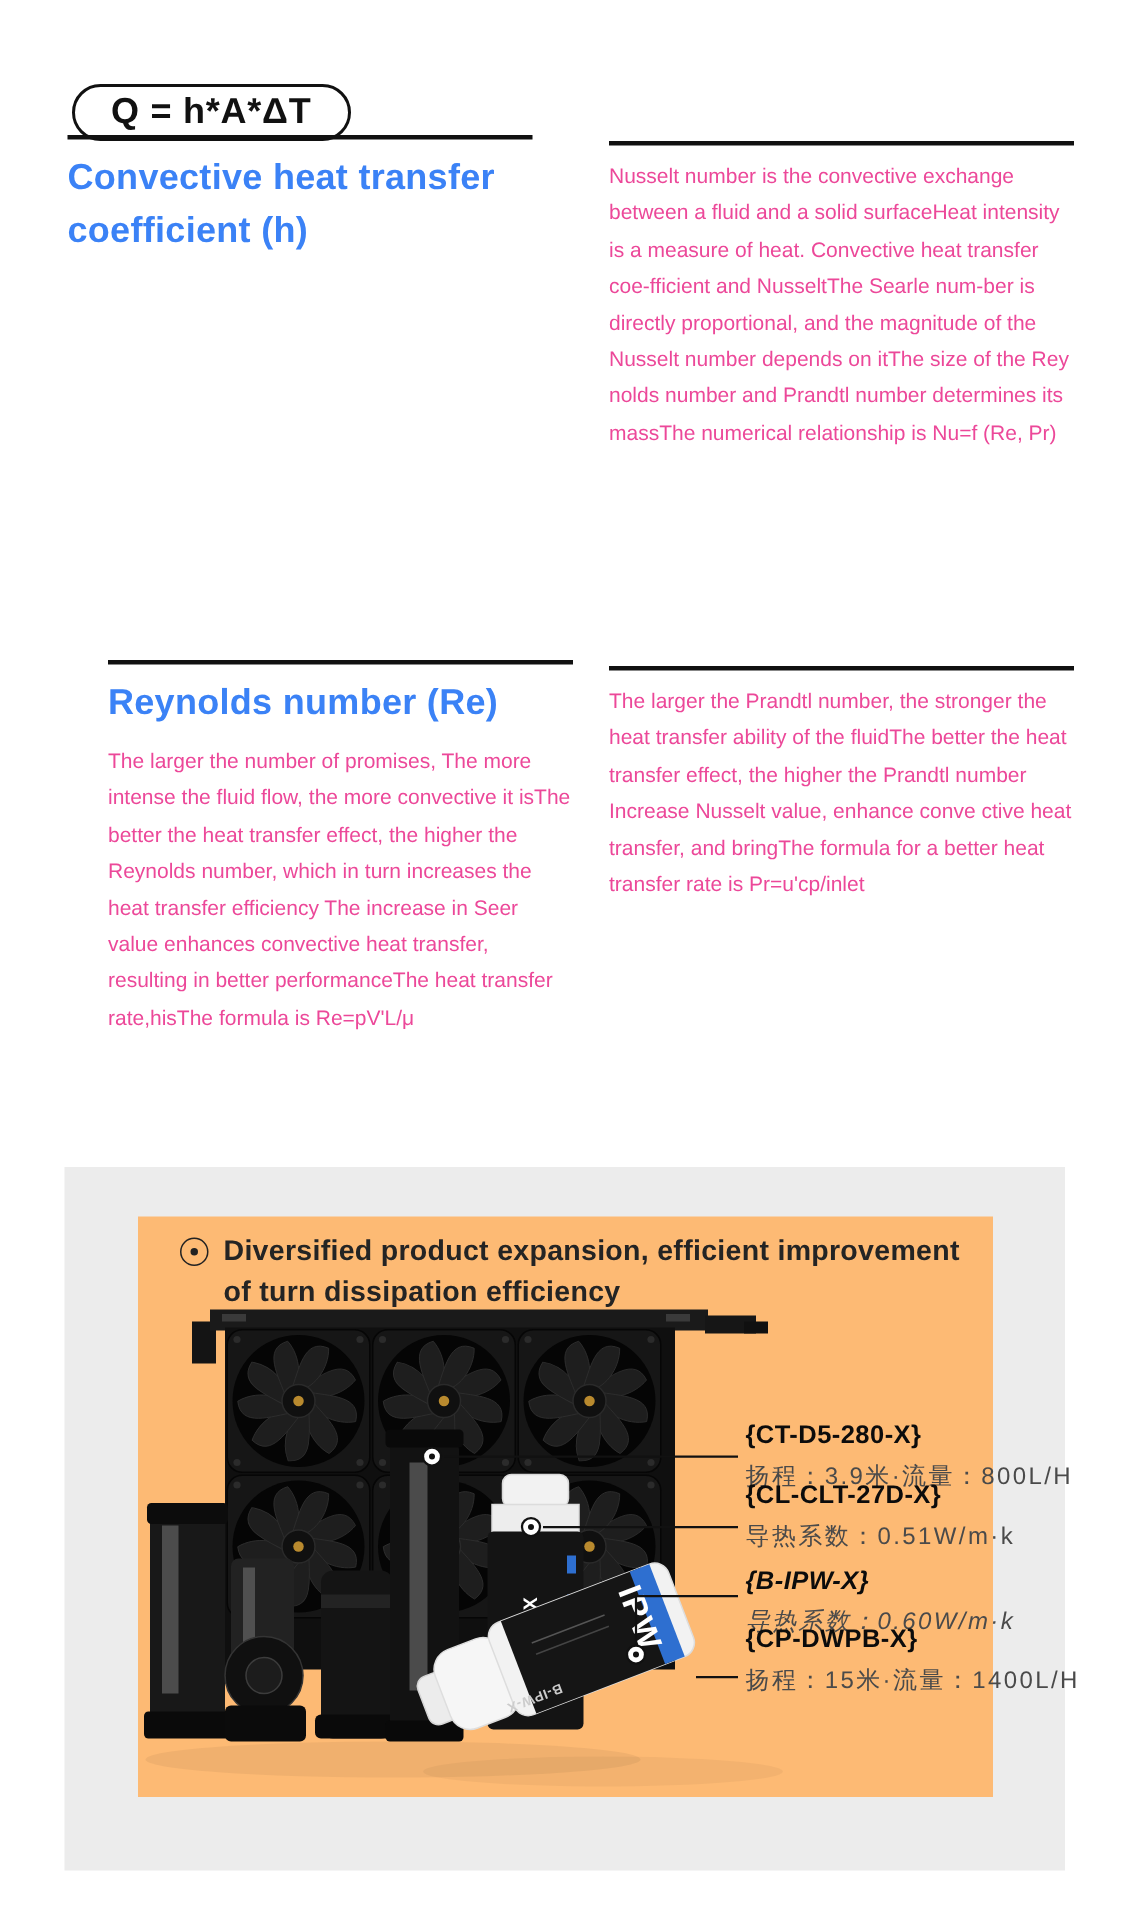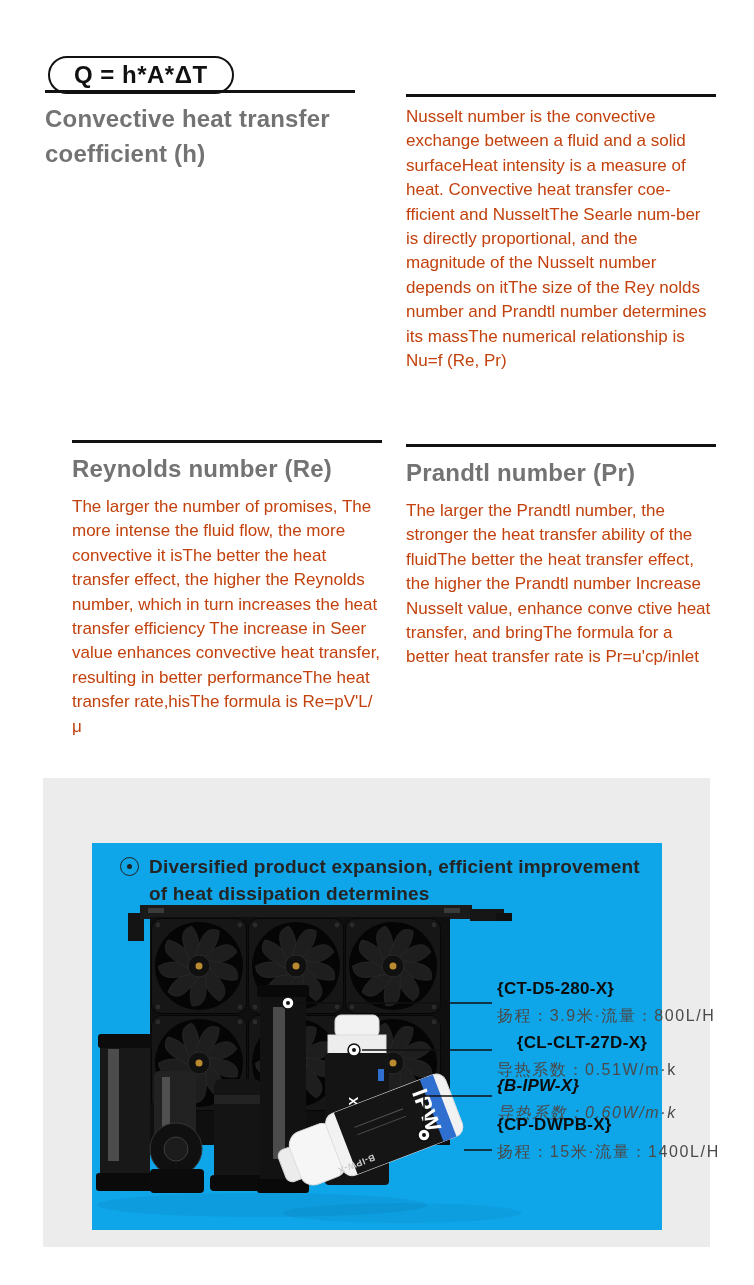--- a/index.html
+++ b/index.html
@@ -6,42 +6,42 @@
   #page{position:relative;width:754px;height:1285px;background:#fff;overflow:hidden;
         font-family:"Liberation Sans","DejaVu Sans",sans-serif;color:#222;}
 
   
   .badge{position:absolute;left:48px;top:20px;border:2.5px solid #111;border-radius:30px;
          padding:3px 24px;font-size:24px;font-weight:600;color:#111;letter-spacing:.5px;margin-top:36px;}
 
   
   .sec{position:absolute;width:310px;}
   .sec .rule{height:3px;background:#111;width:100%;margin-bottom:8px;}
-  .sec h2{margin:0 0 9px 0;font-size:24px;line-height:35px;font-weight:600;color:#737373;letter-spacing:.2px;}
-  .sec p{margin:0;font-size:17px;line-height:24.4px;color:#c2410c;font-weight:400;}
+  .sec h2{margin:0 0 9px 0;font-size:24px;line-height:35px;font-weight:600;color:#3b82f6;letter-spacing:.2px;}
+  .sec p{margin:0;font-size:14px;line-height:24.4px;color:#ec4899;font-weight:400;}
   #sec0{left:45px;top:90px;}
   #sec1{left:406px;top:94px;}
   #sec2{left:45px;top:440px;margin-left:27px;}
   #sec3{left:406px;top:444px;}
 
   
   .card{position:absolute;left:43px;top:778px;width:667px;height:469px;background:#ececec;}
-  .panel{position:absolute;left:49px;top:33px;width:570px;height:387px;background:#0ea5e9;margin-top:32px;}
+  .panel{position:absolute;left:49px;top:33px;width:570px;height:387px;background:#fdba74;}
   .panel-title{position:absolute;left:28px;top:10px;display:flex;gap:10px;}
   .bullet{width:17px;height:17px;border:1.6px solid #222;border-radius:50%;position:relative;flex:0 0 auto;margin-top:4px;}
   .bullet::after{content:"";position:absolute;left:50%;top:50%;width:5px;height:5px;margin:-2.5px 0 0 -2.5px;
                  border-radius:50%;background:#222;}
   .panel-title .t{font-size:19px;line-height:27px;font-weight:600;color:#242424;letter-spacing:.2px;}
 
   .collage{position:absolute;left:0;top:0;width:570px;height:387px;pointer-events:none;}
 
   .p-label{position:absolute;left:405px;width:170px;}
   .p-name{font-size:17px;font-weight:700;color:#0c0c0c;letter-spacing:.3px;}
   .p-spec{margin-top:7px;font-size:16px;color:#4a4a4a;letter-spacing:1.6px;white-space:nowrap;}
-  #plabel0{top:136px;} #plabel1{top:190px;text-align:center;} #plabel2{top:233px;font-style:italic;} #plabel3{top:272px;}
+  #plabel0{top:136px;} #plabel1{top:176px;} #plabel2{top:233px;font-style:italic;} #plabel3{top:272px;}
 </style>
 </head>
 <body>
 
 <div id="page">
 
   <div class="badge">Q = h*A*ΔT</div>
 
   <div class="sec" id="sec0">
     <div class="rule"></div>
@@ -54,32 +54,31 @@
   </div>
 
   <div class="sec" id="sec2">
     <div class="rule"></div>
     <h2>Reynolds number (Re)</h2>
     <p>The larger the number of promises, The more intense the fluid flow, the more convective it isThe better the heat transfer effect, the higher the Reynolds number, which in turn increases the heat transfer efficiency The increase in Seer value enhances convective heat transfer, resulting in better performanceThe heat transfer rate,hisThe formula is Re=pV'L/μ</p>
   </div>
 
   <div class="sec" id="sec3">
     <div class="rule"></div>
-    <h2>Prandtl number (Pr)</h2>
     <p>The larger the Prandtl number, the stronger the heat transfer ability of the fluidThe better the heat transfer effect, the higher the Prandtl number Increase Nusselt value, enhance conve ctive heat transfer, and bringThe formula for a better heat transfer rate is Pr=u'cp/inlet</p>
   </div>
 
   <div class="card">
     <div class="panel">
 
       <div class="panel-title">
         <span class="bullet"></span>
         <span class="t">
           <span>Diversified product expansion, efficient improvement</span><br>
-          <span>of heat dissipation determines</span>
+          <span>of turn dissipation efficiency</span>
         </span>
       </div>
 
       <svg class="collage" viewBox="0 0 570 387">
         <defs>
           <g id="fan">
             <rect x="-47.5" y="-47.5" width="95" height="95" rx="10" fill="#161616" stroke="#060606"></rect>
             <circle r="44" fill="#050505"></circle>
             <g fill="#1e1e1e" stroke="#2d2d2d" stroke-width="0.6">
               <g id="blade">

